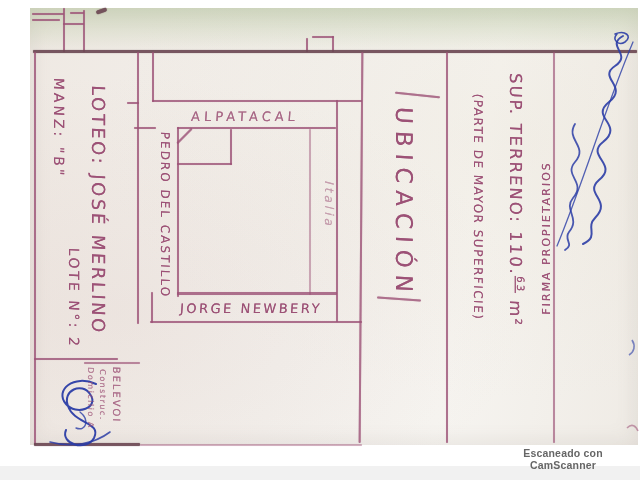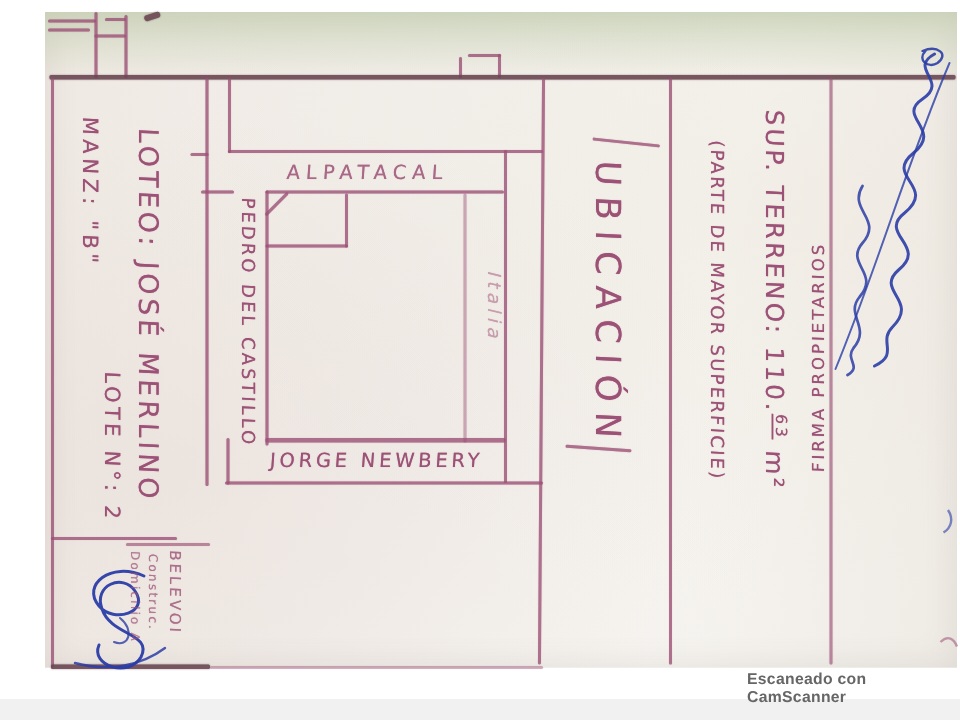--- a/index.html
+++ b/index.html
@@ -21,21 +21,21 @@
   .lnf{opacity:.45;}
   .lnd{background:#6b4652;opacity:.9;box-shadow:0 0 1.2px rgba(90,60,70,.7);}
   
   .hw{position:absolute;color:#9c5176;white-space:nowrap;
       text-shadow:0 0 .5px rgba(156,81,118,.8);}
   .c90{transform:translate(-50%,-50%) rotate(90deg) skewX(-3deg);}
   .c270{transform:translate(-50%,-50%) rotate(-90deg) skewX(-2deg);}
   .ch{transform:translate(-50%,-50%) skewX(-4deg);}
   .sup{font-size:.62em;vertical-align:super;text-decoration:underline;}
   .sig{stroke:#2b3da6;fill:none;stroke-linecap:round;stroke-linejoin:round;}
-  #watermark{position:absolute;left:498px;top:447px;width:130px;
+  #watermark{position:absolute;left:498px;top:447px;width:130px;text-align:center;
       font-family:"Liberation Sans",sans-serif;font-size:10.5px;font-weight:bold;
       color:#666666;letter-spacing:.2px;}
 </style>
 </head>
 <body>
 
 <div id="page">
 
   <div id="paper"></div>
   <div id="green-strip"></div>

